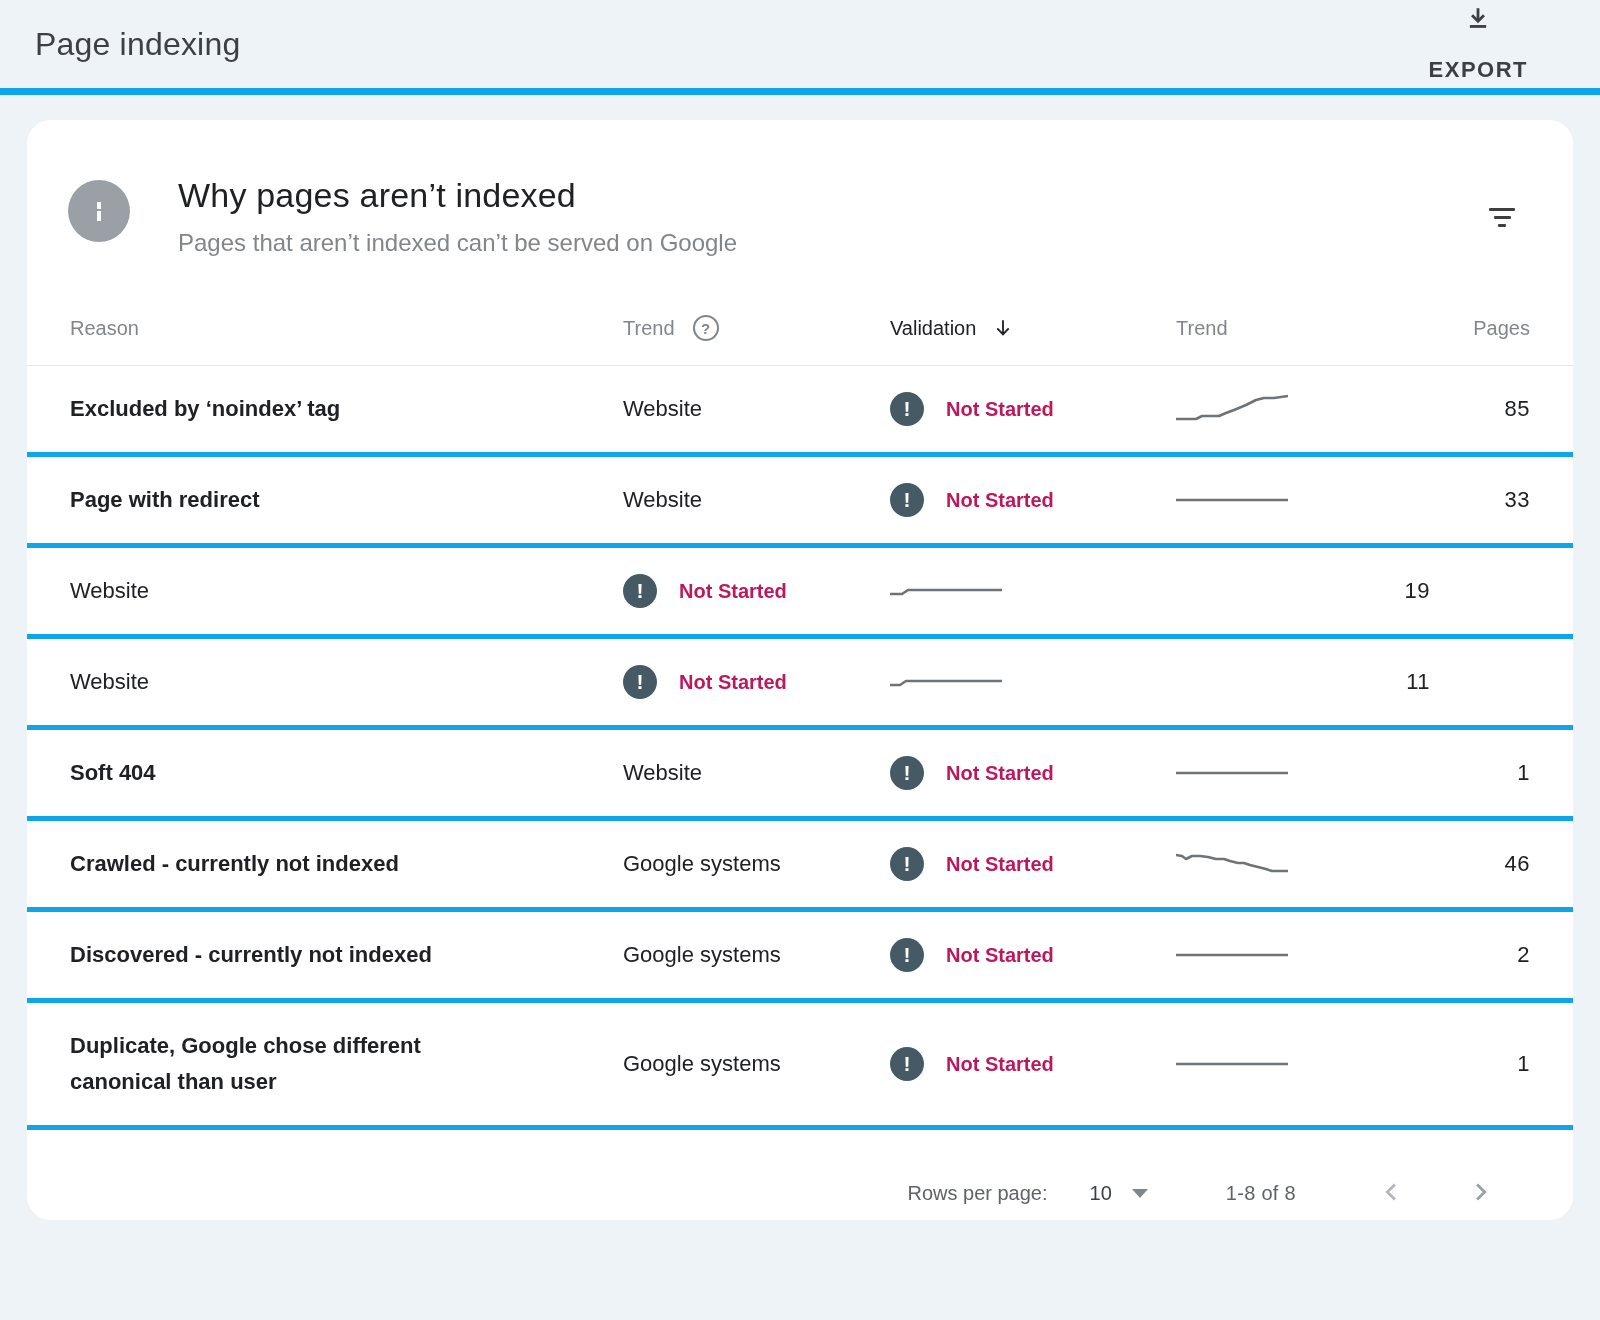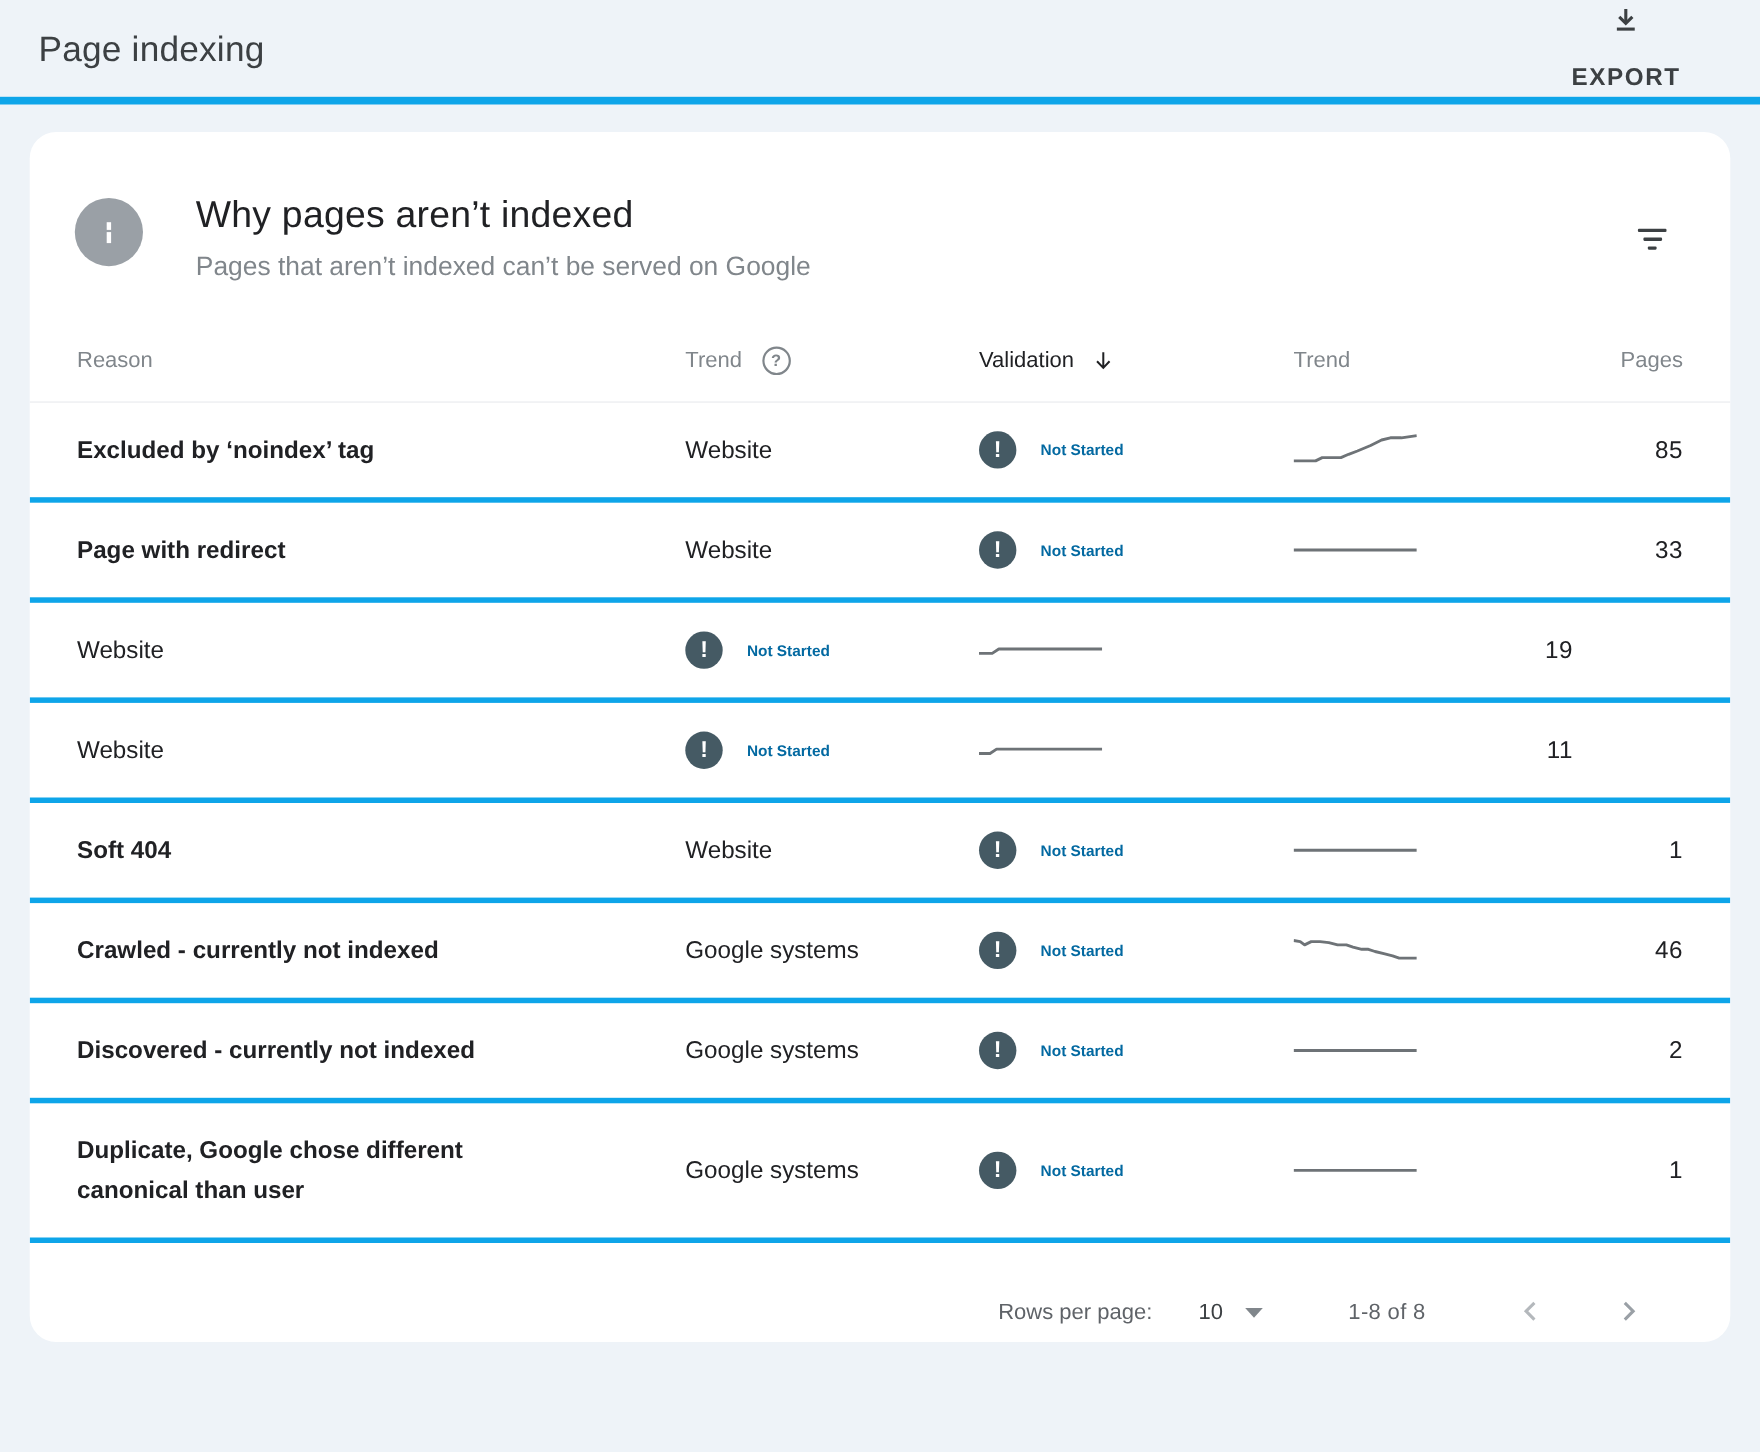--- a/index.html
+++ b/index.html
@@ -83,21 +83,21 @@
   .reason-text { font-size:22px; font-weight:700; color:#202124; line-height:36px; white-space:pre-line; }
   .source-text { font-size:22px; color:#202124; }
   .validation-cell { display:flex; align-items:center; }
   .badge {
     width:34px; height:34px; border-radius:50%;
     background:#455a64; color:#ffffff; flex:0 0 auto;
     display:flex; align-items:center; justify-content:center;
     font-size:21px; font-weight:700;
   }
   .badge::before { content:"!"; }
-  .vtext { font-size:14px; font-weight:700; color:#0369a1; margin-left:22px; }
+  .vtext { font-size:20px; font-weight:700; color:#be185d; margin-left:22px; }
   .spark { display:block; }
   .spark polyline { fill:none; stroke:#6e7377; stroke-width:2.6; stroke-linejoin:round; stroke-linecap:butt; }
   .pages-cell { justify-self:end; font-size:22px; color:#202124; letter-spacing:.5px; }
 
   
   .table-footer {
     height:126px;
     display:flex; align-items:center; justify-content:flex-end;
     padding-right:75px;
     font-size:20px; color:#5f6368;

